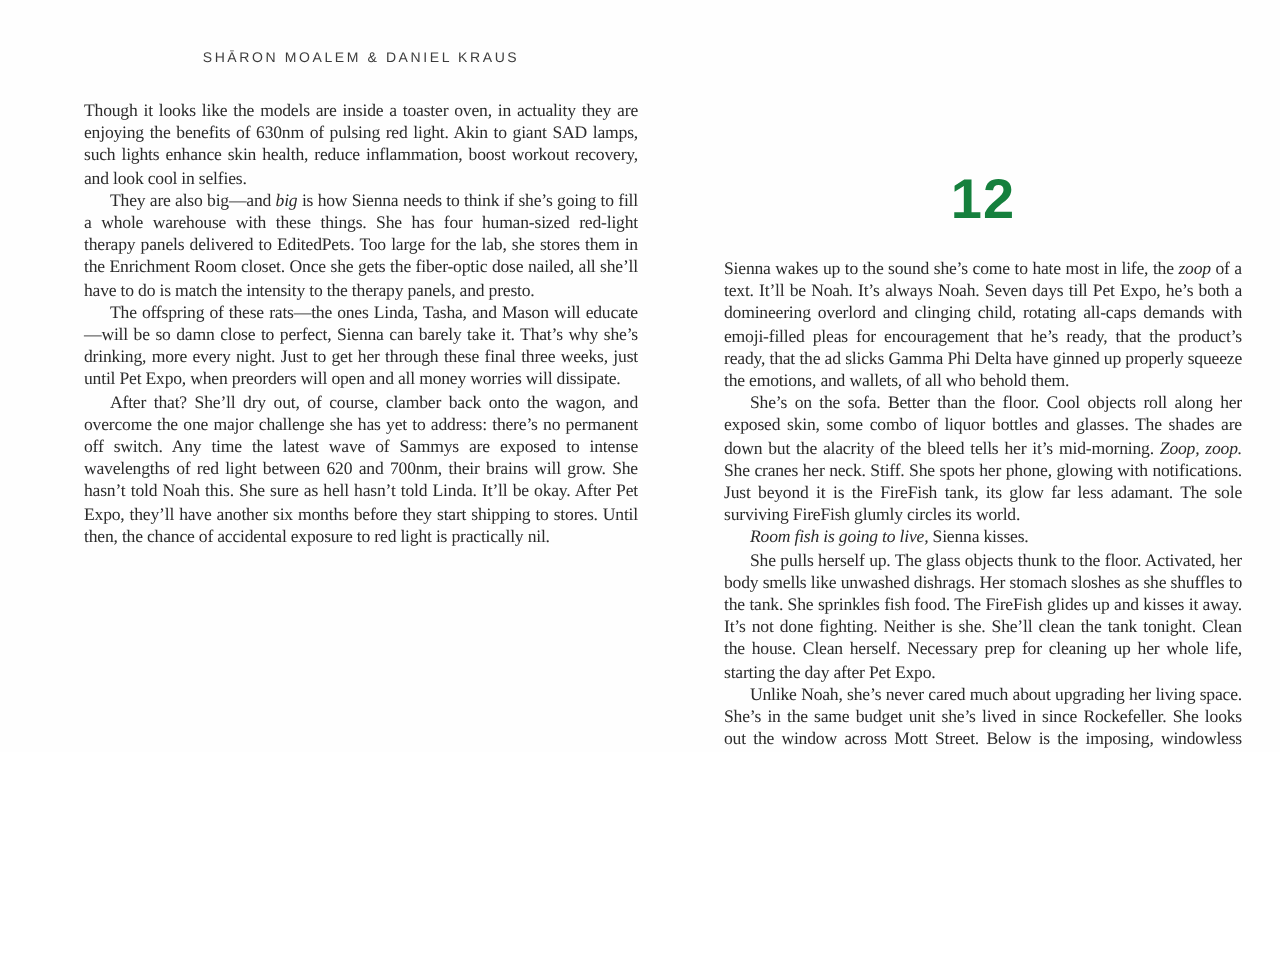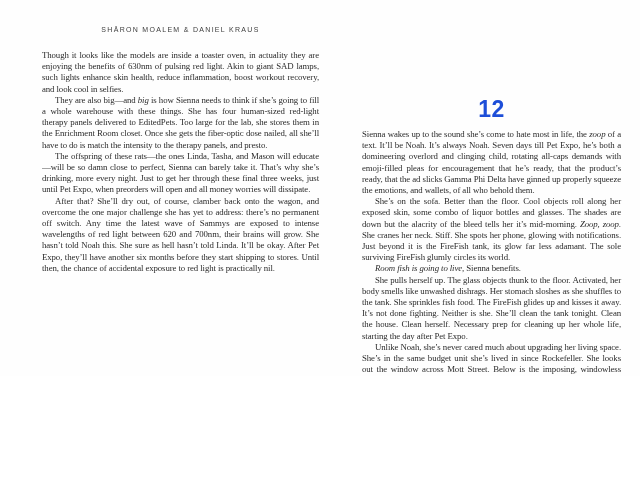--- a/index.html
+++ b/index.html
@@ -32,28 +32,28 @@
     text-align: center;
     font-family: "Liberation Sans", sans-serif;
     font-size: 7px;
     letter-spacing: 1.3px;
     color: #3c3c3c;
     white-space: nowrap;
   }
 
   .chapter-number {
     position: absolute;
-    top: 96px;
+    top: 84px;
     left: 0;
     width: 100%;
     text-align: center;
     font-family: "Liberation Sans", sans-serif;
     font-weight: bold;
-    font-size: 23px;
-    color: #1d4ed8;
+    font-size: 28px;
+    color: #15803d;
     letter-spacing: 0.5px;
   }
 
   .body-text {
     position: absolute;
     left: 0;
     width: 100%;
     font-size: 8.8px;
     line-height: 11.2px;
     letter-spacing: -0.1px;
@@ -94,20 +94,20 @@
         <p class="para indent"><span>After that? She’ll dry out, of course, clamber back onto the wagon, and overcome the one major challenge she has yet to address: there’s no permanent off switch. Any time the latest wave of Sammys are exposed to intense wavelengths of red light between 620 and 700nm, their brains will grow. She hasn’t told Noah this. She sure as hell hasn’t told Linda. It’ll be okay. After Pet Expo, they’ll have another six months before they start shipping to stores. Until then, the chance of accidental exposure to red light is practically nil.</span></p>
       </div>
     <div class="folio">· 98 ·</div>
   </div>
 
   <div class="page page-right">
     <div class="chapter-number">12</div>
     <div class="body-text">
         <p class="para"><span>Sienna wakes up to the sound she’s come to hate most in life, the </span><em>zoop</em><span> of a text. It’ll be Noah. It’s always Noah. Seven days till Pet Expo, he’s both a domineering overlord and clinging child, rotating all-caps demands with emoji-filled pleas for encouragement that he’s ready, that the product’s ready, that the ad slicks Gamma Phi Delta have ginned up properly squeeze the emotions, and wallets, of all who behold them.</span></p>
         <p class="para indent"><span>She’s on the sofa. Better than the floor. Cool objects roll along her exposed skin, some combo of liquor bottles and glasses. The shades are down but the alacrity of the bleed tells her it’s mid-morning. </span><em>Zoop, zoop.</em><span> She cranes her neck. Stiff. She spots her phone, glowing with notifications. Just beyond it is the FireFish tank, its glow far less adamant. The sole surviving FireFish glumly circles its world.</span></p>
-        <p class="para indent"><em>Room fish is going to live,</em><span> Sienna benefits.</span></p>
+        <p class="para indent"><em>Room fish is going to live,</em><span> Sienna kisses.</span></p>
         <p class="para indent"><span>She pulls herself up. The glass objects thunk to the floor. Activated, her body smells like unwashed dishrags. Her stomach sloshes as she shuffles to the tank. She sprinkles fish food. The FireFish glides up and kisses it away. It’s not done fighting. Neither is she. She’ll clean the tank tonight. Clean the house. Clean herself. Necessary prep for cleaning up her whole life, starting the day after Pet Expo.</span></p>
         <p class="para indent"><span>Unlike Noah, she’s never cared much about upgrading her living space. She’s in the same budget unit she’s lived in since Rockefeller. She looks out the window across Mott Street. Below is the imposing, windowless facade of St. Patrick’s Old Cathedral. The wrought iron gates have welcomed tens of thousands of parishioners, but Sienna has always taken a certain pleasure in ignoring it. Just one more house of worship to a make-believe Creator. The only part of St. Patrick’s that intrigues her</span></p>
       </div>
     <div class="folio">· 99 ·</div>
   </div>
 
 </div>
 
 </body></html>

